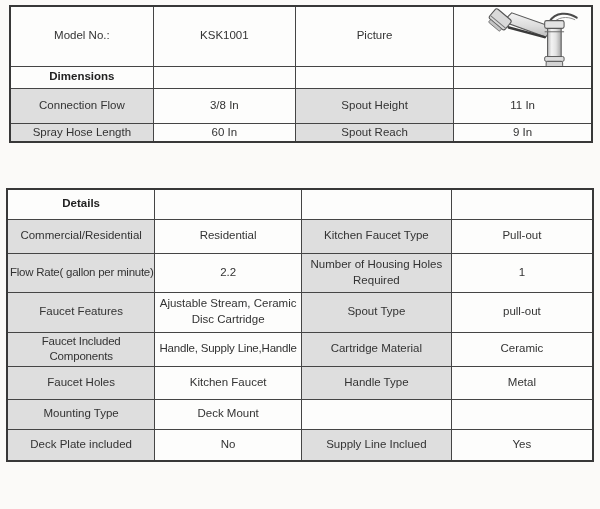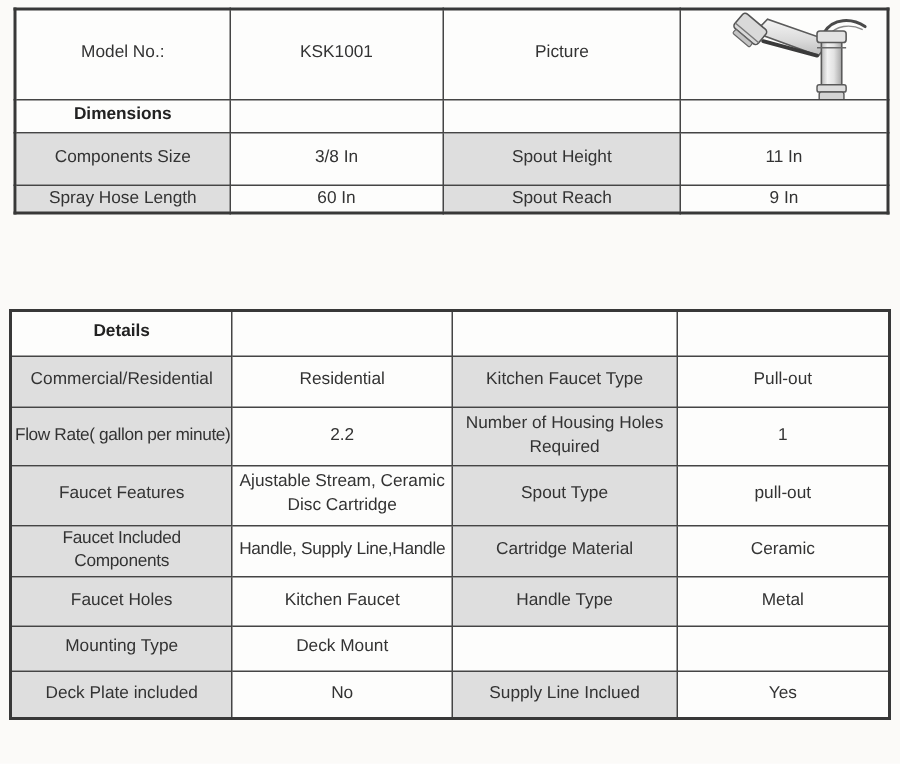--- a/index.html
+++ b/index.html
@@ -25,21 +25,21 @@
     border:1.5px solid var(--border);
     text-align:center;
     vertical-align:middle;
     font-size:11.5px;
     line-height:1.35;
     padding:1px 2px;
     overflow:hidden;
   }
   table.spec{border:2px solid #383838;}
   .t1{left:9px;top:5px;width:584px;}
-  .t2{left:6px;top:206px;width:588px;}
+  .t2{left:6px;top:188px;width:588px;}
   td.lbl{background:var(--label-cell-bg);}
   td.hdr{font-weight:bold;font-size:12px;color:#222;margin-left:43px;}
   td.tight{font-size:10.6px;letter-spacing:-0.25px;white-space:nowrap;}
   .tight2{font-size:11px;letter-spacing:-0.2px;}
   td.pic{position:relative;}
   td.pic svg{position:absolute;left:30px;top:1px;}
 </style>
 </head>
 <body>
 
@@ -91,21 +91,21 @@
       </svg>
     </td>
   </tr>
   <tr style="height:22px">
     <td class="hdr">Dimensions</td>
     <td></td>
     <td></td>
     <td></td>
   </tr>
   <tr style="height:35px">
-    <td class="lbl">Components Size</td>
+    <td class="lbl">Connection Flow</td>
     <td>3/8 In</td>
     <td class="lbl">Spout Height</td>
     <td>11 In</td>
   </tr>
   <tr style="height:15px">
     <td class="lbl">Spray Hose Length</td>
     <td>60 In</td>
     <td class="lbl">Spout Reach</td>
     <td>9 In</td>
   </tr>

